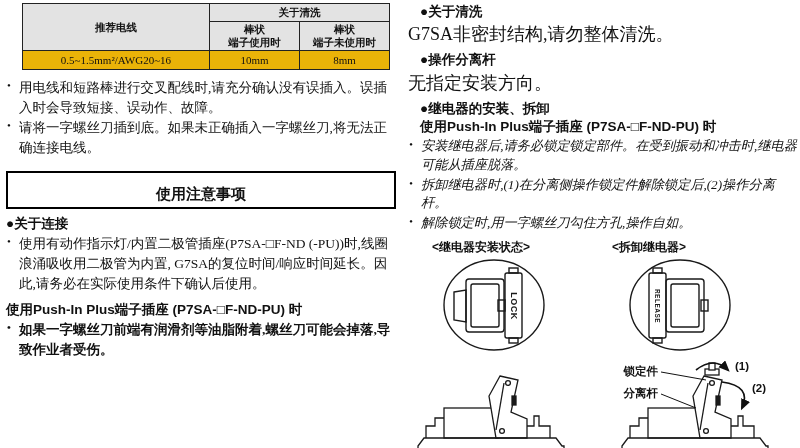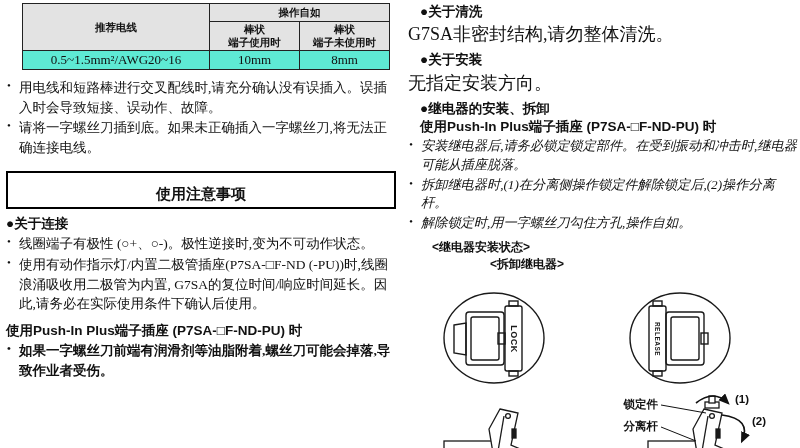--- a/index.html
+++ b/index.html
@@ -8,59 +8,59 @@
   .col{position:absolute;top:3px;}
   .col-left{left:6px;width:392px;}
   .col-right{left:408px;width:390px;}
 
   
   table.wire{border-collapse:collapse;margin-left:16px;width:368px;table-layout:fixed;}
   table.wire th,table.wire td{border:1px solid #222;text-align:center;vertical-align:middle;padding:1px 2px;}
   table.wire th{background:var(--table-header-bg,#e3e3e3);
         font-family:"Liberation Sans",sans-serif;font-weight:bold;font-size:10.5px;line-height:1.2;
         white-space:pre-line;}
-  table.wire td{font-size:13px;background:#5eead4;height:16px;}
+  table.wire td{font-size:11px;background:#eab308;height:16px;}
   th.wirehdr{width:182px;font-size:11px;}
   tr.toprow th{height:15px;}
   tr.subrow th{height:26px;margin-top:24px;}
 
   ul.bullets{list-style:none;margin:8px 0 0 0;padding:0;font-size:13.5px;line-height:1.45;}
   ul.bullets li{position:relative;padding-left:13px;margin:0 0 1px 0;}
   ul.bullets li::before{content:"•";position:absolute;left:1px;top:0;font-size:11px;}
 
   .notice-box{border:2px solid #000;margin:14px 2px 4px 0;padding:12px 0 3px 0;text-align:center;
         font-family:"Liberation Sans",sans-serif;font-weight:bold;font-size:15px;}
 
   .h{font-family:"Liberation Sans",sans-serif;font-weight:bold;font-size:13.5px;margin:8px 0 0 0;line-height:1.35;}
   .h.tight{margin-top:6px;}
   .body-text{font-size:18px;margin:1px 0 4px 0;line-height:1.4;}
 
   .col-right .h{margin:4px 0 0 12px;}
   .col-right ul.bullets{margin-top:1px;font-size:13.2px;line-height:1.42;font-style:italic;}
 
   .fig-captions{display:flex;font-family:"Liberation Sans",sans-serif;font-weight:bold;
-        font-size:12px;margin:6px 0 16px 0;flex-direction:column;}
+        font-size:12px;margin:6px 0 0 0;}
   .fig-captions .cap1{margin-left:24px;}
   .fig-captions .cap2{margin-left:82px;}
   svg{display:block;}
   svg text.cjk{font-family:"Liberation Sans",sans-serif;font-weight:bold;}
   svg text.latin{font-family:"Liberation Sans",sans-serif;font-weight:bold;letter-spacing:.5px;}
 </style>
 </head>
 <body>
 
 <div class="page">
 
   <div class="col col-left">
 
     <table class="wire">
       <tbody>
           <tr class="toprow">
         <th class="wirehdr" rowspan="2">推荐电线</th>
-        <th colspan="2">操作自如</th>
+        <th colspan="2">关于清洗</th>
       </tr>
       <tr class="subrow">
         <th>棒状
 端子使用时</th>
         <th>棒状
 端子未使用时</th>
       </tr>
       <tr>
         <td>0.5~1.5mm²/AWG20~16</td>
         <td>10mm</td>
@@ -71,36 +71,35 @@
 
     <ul class="bullets">
       <li>用电线和短路棒进行交叉配线时,请充分确认没有误插入。误插入时会导致短接、误动作、故障。</li>
       <li>请将一字螺丝刀插到底。如果未正确插入一字螺丝刀,将无法正确连接电线。</li>
     </ul>
 
     <div class="notice-box">使用注意事项</div>
 
     <div class="h tight">●关于连接</div>
     <ul class="bullets" style="margin-top:1px;">
-      <li>线圈端子有极性 (○+、○-)。极性逆接时,变为不可动作状态。</li>
       <li>使用有动作指示灯/内置二极管插座(P7SA-□F-ND (-PU))时,线圈浪涌吸收用二极管为内置, G7SA的复位时间/响应时间延长。因此,请务必在实际使用条件下确认后使用。</li>
     </ul>
 
     <div class="h">使用Push-In Plus端子插座 (P7SA-□F-ND-PU) 时</div>
     <ul class="bullets" style="margin-top:1px;font-weight:bold;">
       <li>如果一字螺丝刀前端有润滑剂等油脂附着,螺丝刀可能会掉落,导致作业者受伤。</li>
     </ul>
   </div>
 
   <div class="col col-right">
 
     <div class="h" style="margin-top:0;">●关于清洗</div>
     <div class="body-text">G7SA非密封结构,请勿整体清洗。</div>
 
-    <div class="h">●关于安装</div>
+    <div class="h">●操作分离杆</div>
     <div class="body-text">无指定安装方向。</div>
 
     <div class="h">●继电器的安装、拆卸</div>
     <div class="h" style="margin-top:0;">使用Push-In Plus端子插座 (P7SA-□F-ND-PU) 时</div>
     <ul class="bullets">
       <li>安装继电器后,请务必锁定锁定部件。在受到振动和冲击时,继电器可能从插座脱落。</li>
       <li>拆卸继电器时,(1)在分离侧操作锁定件解除锁定后,(2)操作分离杆。</li>
       <li>解除锁定时,用一字螺丝刀勾住方孔,操作自如。</li>
     </ul>
 

